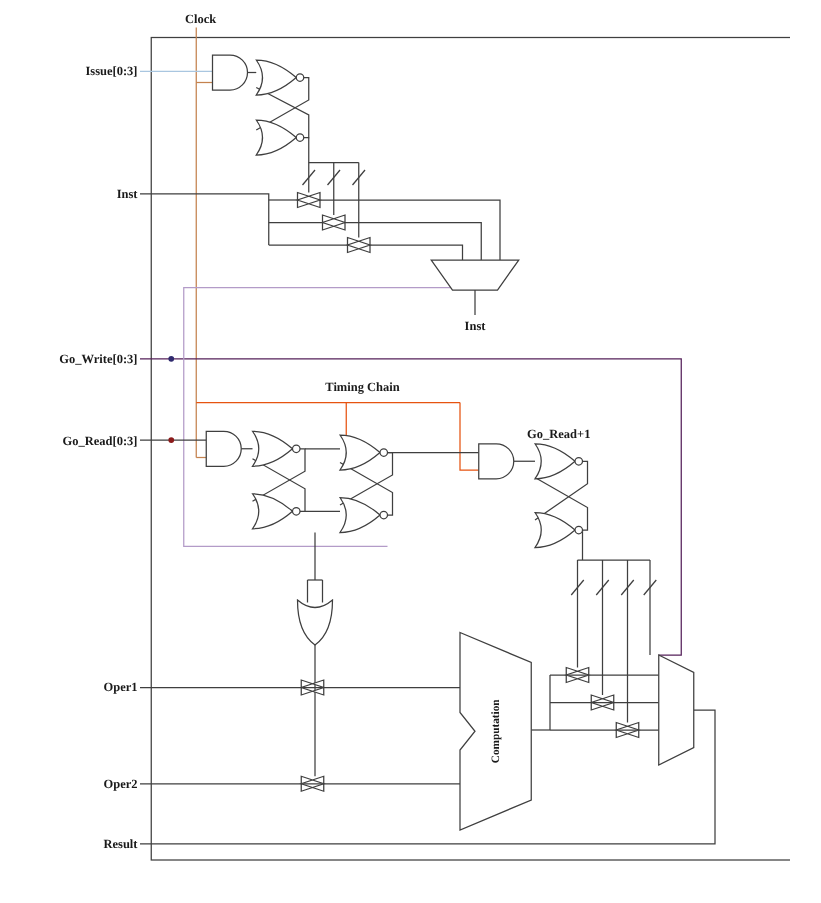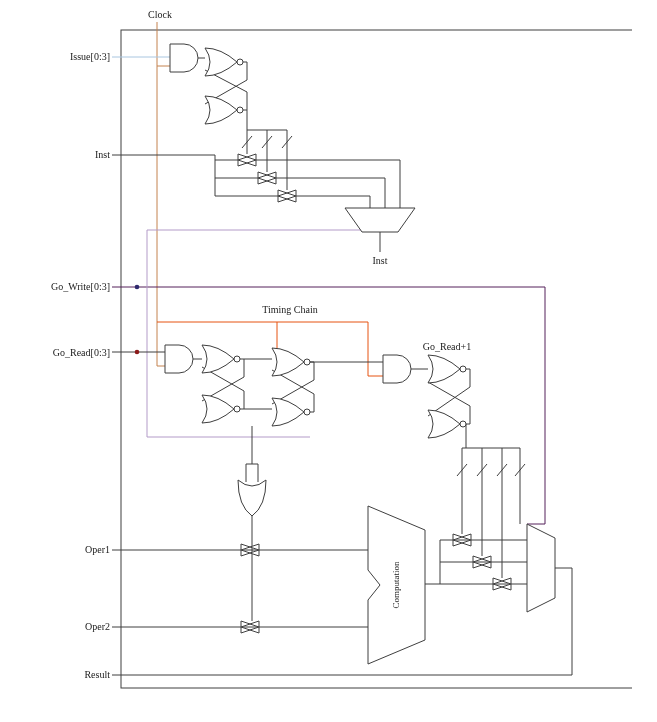--- a/index.html
+++ b/index.html
@@ -1,18 +1,18 @@
 <!DOCTYPE html>
 <html><head>
 <meta charset="utf-8">
 <style>
   html,body { margin:0; padding:0; background:#ffffff; }
   .page {
     position:relative; width:632px; height:722px; background:#ffffff;
-    font-family:"Liberation Serif", serif; overflow:hidden;
+    font-family:"Liberation Serif", serif; overflow:hidden;font-weight:bold;
   }
   svg { display:block; }
   .w   { stroke:#3f3f3f; stroke-width:1; fill:none; }
   .cw  { stroke-width:1; fill:none; }
   .gate{ fill:#ffffff; stroke:#3f3f3f; stroke-width:1; }
   .tick{ stroke:#3f3f3f; stroke-width:1; }
   .lbl { font-family:"Liberation Serif", serif; font-size:10px; fill:#1a1a1a; }
   .lbl-small { font-family:"Liberation Serif", serif; font-size:9px; fill:#1a1a1a; }
 </style>
 </head>

